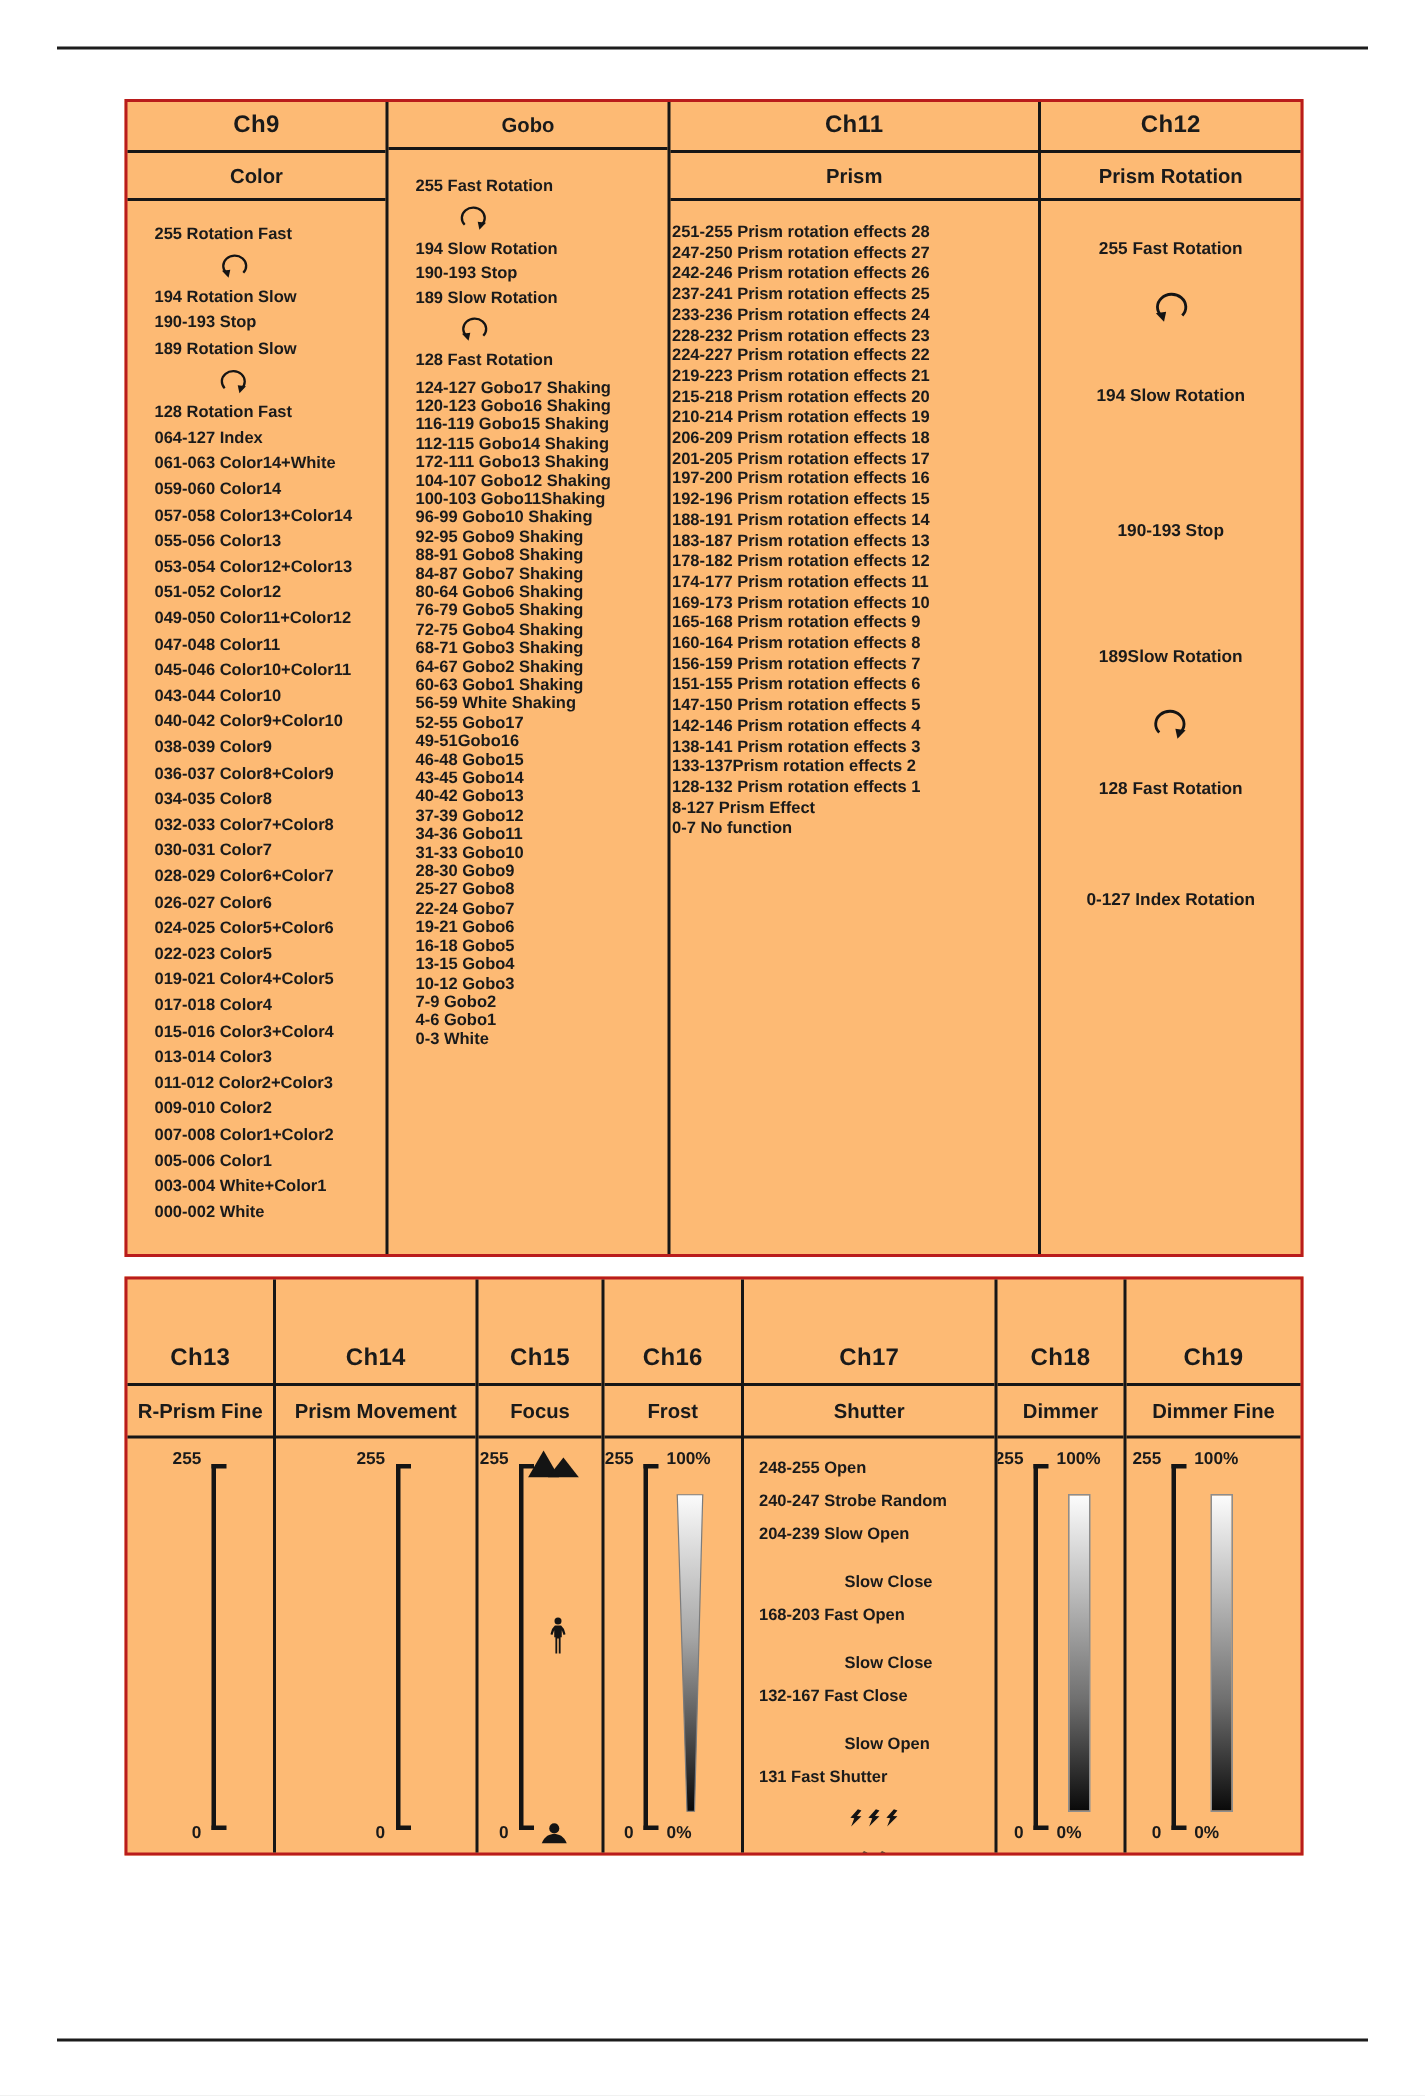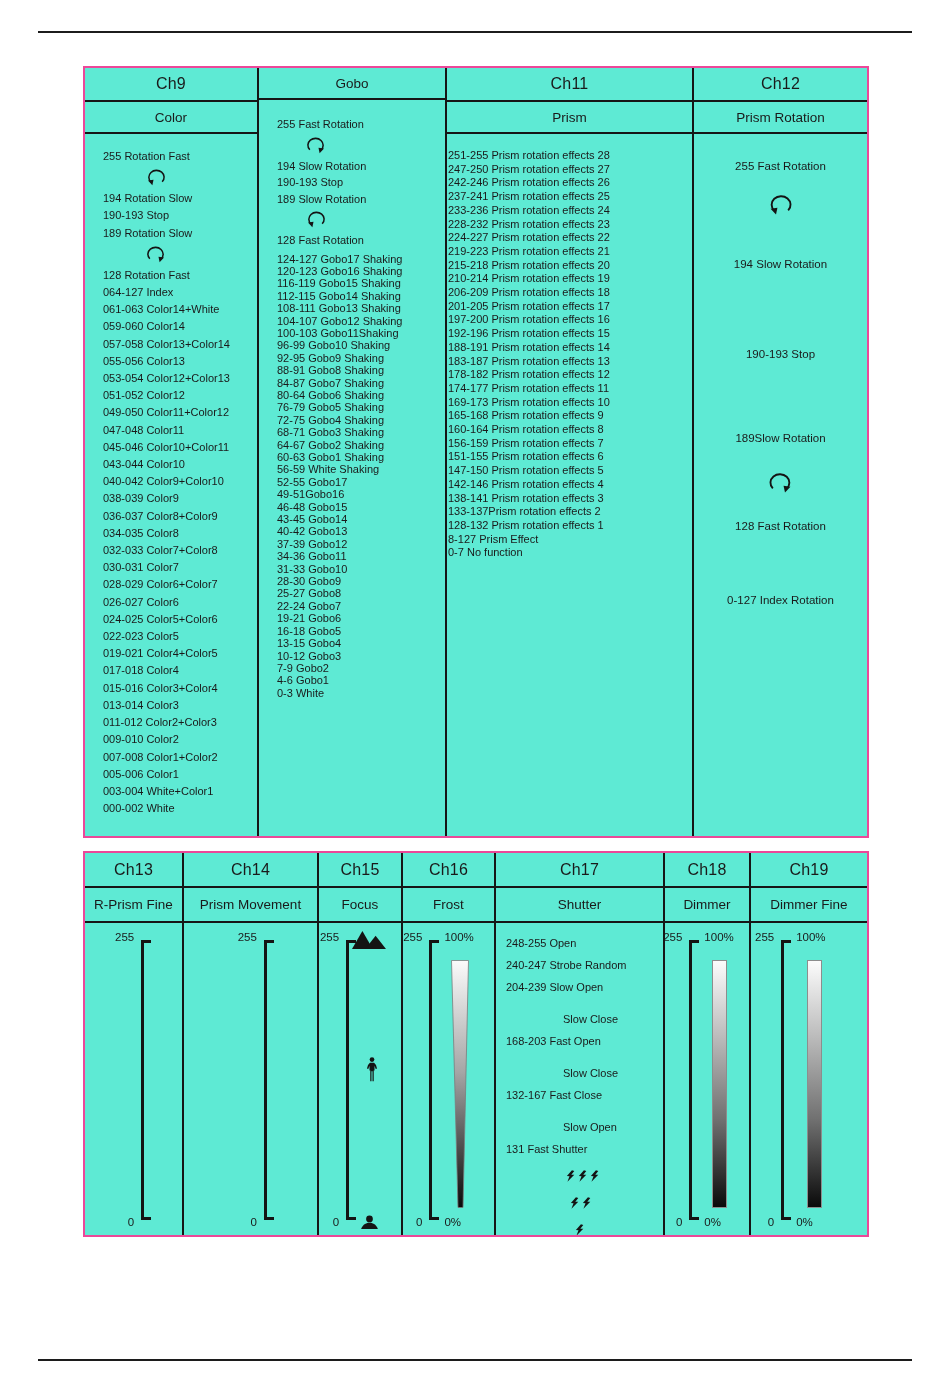--- a/index.html
+++ b/index.html
@@ -5,28 +5,28 @@
   * { box-sizing: border-box; margin: 0; padding: 0; }
   html,body { background:#e8e8e8; }
   .page {
     position: relative; width: 950px; height: 1397px; background: #ffffff;
     font-family: "Liberation Sans", sans-serif; color: #1a1a1a; overflow: hidden;
     margin: 0 auto;
   }
   .hr { position: absolute; left: 38px; right: 38px; height: 2px; background: #1c1c1c; }
   .hr.top { top: 31px; } .hr.bottom { top: 1359px; }
 
-  .dmxtable { position: absolute; display: flex; border: 2px solid #ec4899; background:#5eead4; }
+  .dmxtable { position: absolute; display: flex; border: 2px solid #b91c1c; background:#fdba74;font-weight:bold; }
   .t1 { left: 83px; top: 66px; width: 786px; height: 772px; }
   .t2 { left: 83px; top: 851px; width: 786px; height: 386px; }
   .col { display: flex; flex-direction: column; min-width: 0; }
   .col:not(:last-child) { border-right: 2px solid #161616; }
   .hd { height: 34px; border-bottom: 2px solid #161616; display:flex; align-items:center; justify-content:center;
         font-size: 16px; letter-spacing: .2px; }
-  .t2 .hd { height: 35px; font-size: 16px; }
+  .t2 .hd { height: 35px; font-size: 16px; margin-top: 36px; }
   .fn { height: 32px; border-bottom: 2px solid #161616; display:flex; align-items:center; justify-content:center;
         font-size: 13.5px; }
   .t2 .fn { height: 35px; }
   .bd { flex: 1; overflow: hidden; position: relative; }
 
   
   .c-ch9  { flex: 0 0 174px; }
   .c-ch10 { flex: 0 0 188px; }
   .c-ch11 { flex: 0 0 247px; }
   .c-ch12 { flex: 1; }
@@ -166,21 +166,21 @@
           <div class="tx">189 Slow Rotation</div>
           <div class="icn"><svg viewBox="0 0 26 22">
               <path d="M19.5 15.5 A 8 7.2 0 1 0 7.8 15.8" fill="none" stroke="#141414" stroke-width="1.6"></path>
               <path d="M10.4 13.4 L4.6 14.2 L9.2 19 Z" fill="#141414"></path>
             </svg></div>
           <div class="tx">128 Fast Rotation</div>
           <div class="tx">124-127 Gobo17 Shaking</div>
           <div class="tx">120-123 Gobo16 Shaking</div>
           <div class="tx">116-119 Gobo15 Shaking</div>
           <div class="tx">112-115 Gobo14 Shaking</div>
-          <div class="tx">108-111 Gobo13 Shaking</div>
+          <div class="tx">172-111 Gobo13 Shaking</div>
           <div class="tx">104-107 Gobo12 Shaking</div>
           <div class="tx">100-103 Gobo11Shaking</div>
           <div class="tx">96-99 Gobo10 Shaking</div>
           <div class="tx">92-95 Gobo9 Shaking</div>
           <div class="tx">88-91 Gobo8 Shaking</div>
           <div class="tx">84-87 Gobo7 Shaking</div>
           <div class="tx">80-64 Gobo6 Shaking</div>
           <div class="tx">76-79 Gobo5 Shaking</div>
           <div class="tx">72-75 Gobo4 Shaking</div>
           <div class="tx">68-71 Gobo3 Shaking</div>

